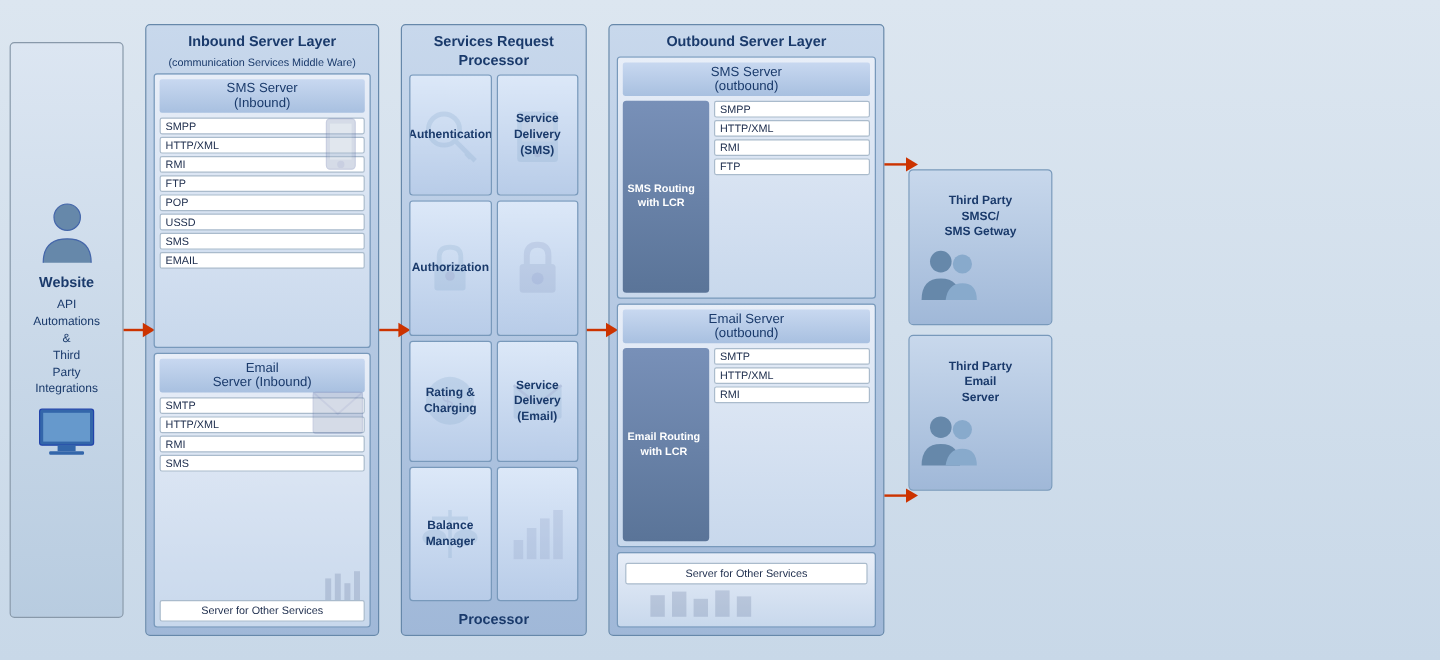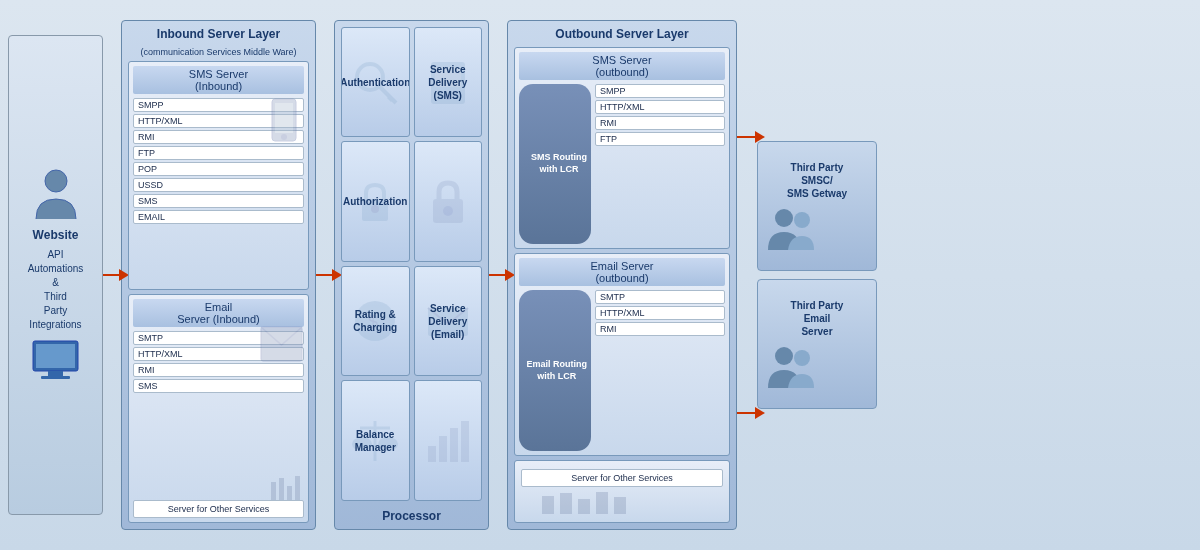--- a/index.html
+++ b/index.html
@@ -223,25 +223,25 @@
     }
 
     .outbound-inner {
       display: flex;
       gap: 4px;
       flex: 1;
     }
 
     .routing-box {
       background: linear-gradient(180deg, #7890b8 0%, #5a7498 100%);
-      border-radius: 14px;
+      border-radius: 3px;
       width: 72px;
       display: flex;
       align-items: center;
-      justify-content: flex-end;
+      justify-content: flex-start;
       padding: 4px;
     }
 
     .routing-label {
       font-size: 9px;
       color: white;
       text-align: center;
       font-weight: bold;
       line-height: 1.3;
     }
@@ -376,20 +376,21 @@
         <rect x="26" y="2" width="5" height="24" fill="#7788aa"></rect>
       </svg>
     </div>
   </div>
 
   <div class="arrow">
     <div class="arrow-line" style="width:18px;"></div>
   </div>
 
   <div class="srp-layer">
+    <div class="layer-title">Services Request Processor</div>
 
     <div style="display:grid; grid-template-columns:1fr 1fr; gap:4px; flex:1;">
 
       <div class="srp-cell">
         <svg style="opacity:0.25;position:absolute;font-size:30px;width:50px;height:50px;" viewBox="0 0 50 50">
           <circle cx="20" cy="20" r="13" fill="none" stroke="#88aacc" stroke-width="4"></circle>
           <line x1="30" y1="30" x2="46" y2="46" stroke="#88aacc" stroke-width="4"></line>
           <line x1="38" y1="40" x2="42" y2="44" stroke="#88aacc" stroke-width="3"></line>
         </svg>
         <div class="srp-cell-label">Authentication</div>

